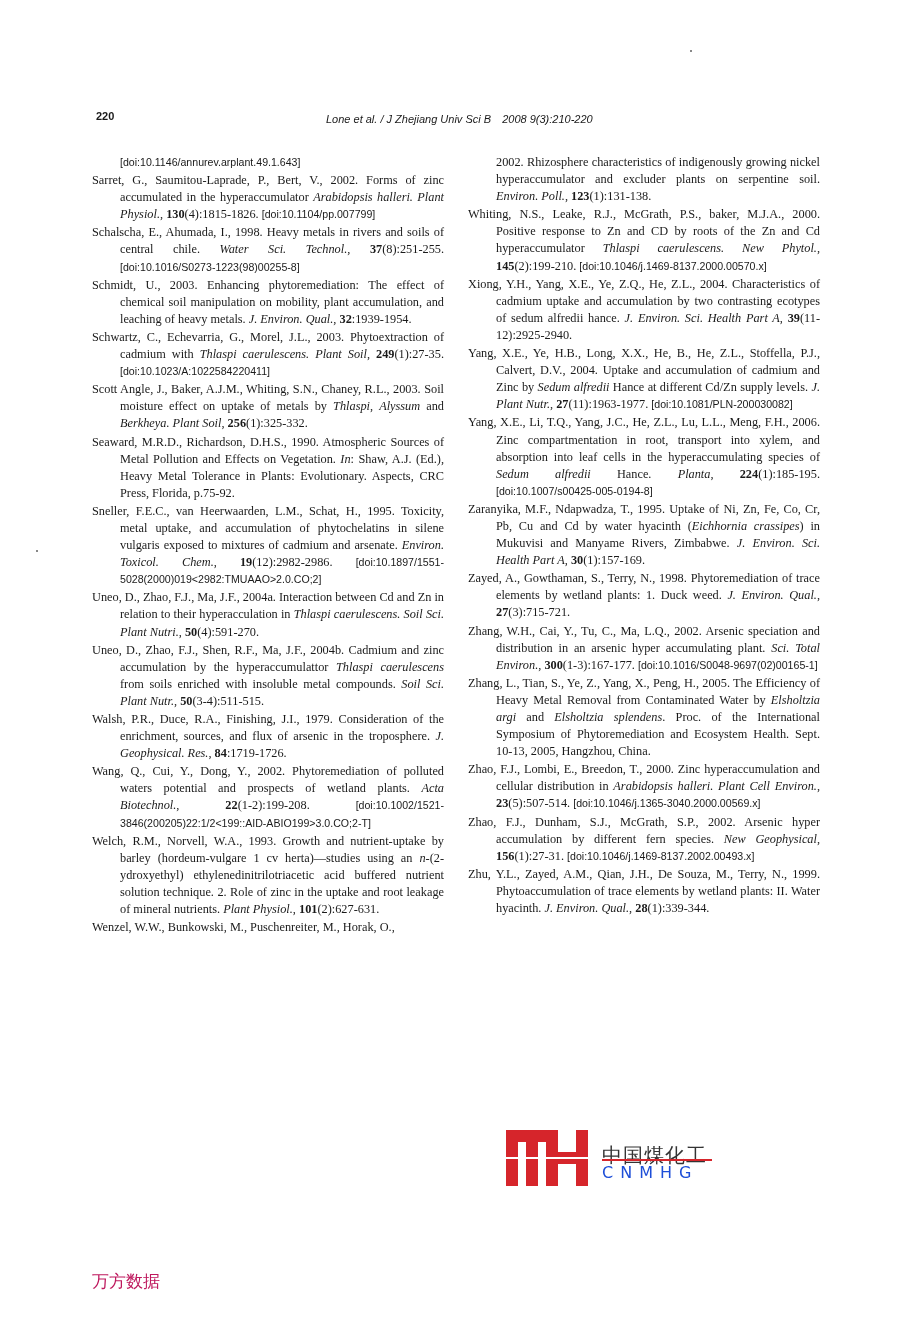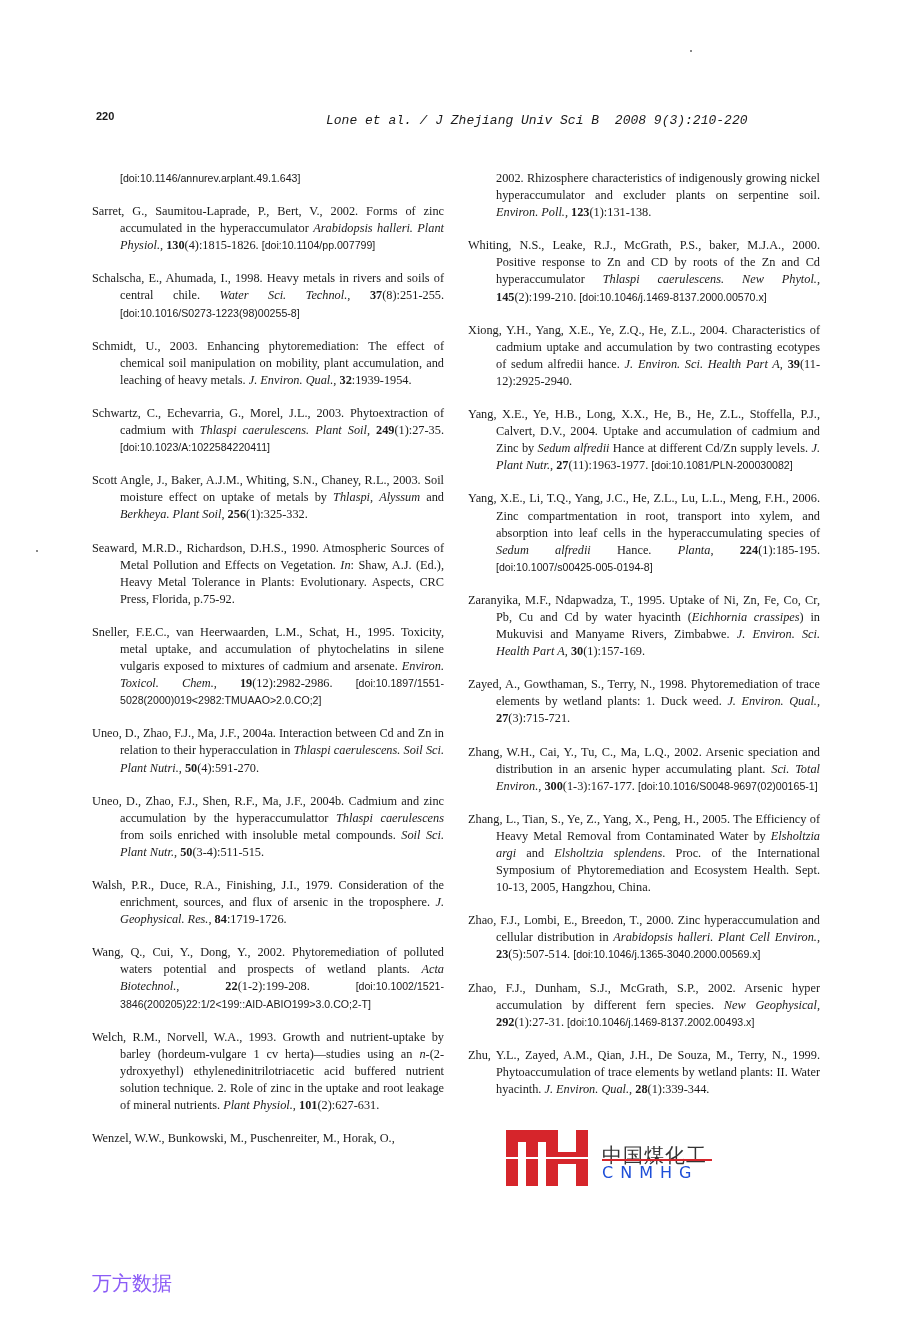--- a/index.html
+++ b/index.html
@@ -1,39 +1,39 @@
 <!DOCTYPE html>
 <html><head>
 <meta charset="utf-8">
 <style>
   html, body { margin: 0; padding: 0; background: #ffffff; }
   body { width: 904px; height: 1320px; position: relative; overflow: hidden;
          font-family: "Liberation Serif", serif; color: #1a1a1a; }
   .page-number { position: absolute; left: 96px; top: 110px; font-family: "Liberation Sans", sans-serif;
                  font-size: 11px; font-weight: bold; }
-  .running-head { position: absolute; left: 326px; top: 113px; font-family: Liberation Mono, monospace;
-                  font-size: 13px; font-style: italic; }
+  .running-head { position: absolute; left: 326px; top: 113px; font-family: Liberation Sans, sans-serif;
+                  font-size: 11px; font-style: italic; }
   .running-head .cite { font-style: italic; margin-left: 8px; }
   .col { position: absolute; top: 154px; font-size: 12.3px; line-height: 17.1px; text-align: justify; }
   .col-left { left: 92px; width: 352px; }
   .col-right { left: 468px; width: 352px; }
-  .ref { padding-left: 28px; text-indent: -28px; margin: 16px 0 1px 0; }
+  .ref { padding-left: 28px; text-indent: -28px; margin: 0 0 1px 0; }
   .ref.cont { text-indent: 0; }
   .doi { font-family: "Liberation Sans", sans-serif; font-size: 10.6px; }
   i { font-style: italic; }
   b { font-weight: bold; }
   .logo { position: absolute; left: 506px; top: 1130px; width: 210px; height: 56px; }
   .logo-mark { position: absolute; left: 0; top: 0; width: 84px; height: 56px; }
   .logo-cn { position: absolute; left: 96px; top: 12px; font-family: "DejaVu Sans", sans-serif;
              font-size: 20px; color: #333; letter-spacing: 1px; }
   .logo-line { position: absolute; left: 96px; top: 29px; width: 110px; height: 2px; background: #d6252b; }
   .logo-en { position: absolute; left: 96px; top: 33px; font-family: "DejaVu Sans", sans-serif;
              font-size: 16px; color: #1d4ed8; letter-spacing: 7px; font-weight: normal; }
   .footer-mark { position: absolute; left: 92px; top: 1270px; font-family: Liberation Sans, sans-serif;
-                 font-size: 20px; color: #8b5cf6; }
+                 font-size: 17px; color: #be185d; }
   .speck { position: absolute; width: 2px; height: 2px; background: #888; }
 </style>
 </head>
 <body>
 
 <div class="page-number">220</div>
 <div class="running-head">
   <span>Lone et al. / J Zhejiang Univ Sci B</span>
   <span class="cite">2008 9(3):210-220</span>
 </div>
@@ -61,21 +61,21 @@
     <p class="ref cont"><span>2002. Rhizosphere characteristics of indigenously growing nickel hyperaccumulator and excluder plants on serpentine soil. </span><i>Environ. Poll.</i><span>, </span><b>123</b><span>(1):131-138.</span></p>
     <p class="ref"><span>Whiting, N.S., Leake, R.J., McGrath, P.S., baker, M.J.A., 2000. Positive response to Zn and CD by roots of the Zn and Cd hyperaccumulator </span><i>Thlaspi caerulescens. New Phytol.</i><span>, </span><b>145</b><span>(2):199-210.  </span><span class="doi">[doi:10.1046/j.1469-8137.2000.00570.x]</span></p>
     <p class="ref"><span>Xiong, Y.H., Yang, X.E., Ye, Z.Q., He, Z.L., 2004. Characteristics of cadmium uptake and accumulation by two contrasting ecotypes of sedum alfredii hance. </span><i>J. Environ. Sci. Health Part A</i><span>, </span><b>39</b><span>(11-12):2925-2940.</span></p>
     <p class="ref"><span>Yang, X.E., Ye, H.B., Long, X.X., He, B., He, Z.L., Stoffella, P.J., Calvert, D.V., 2004. Uptake and accumulation of cadmium and Zinc by </span><i>Sedum alfredii</i><span> Hance at different Cd/Zn supply levels. </span><i>J. Plant Nutr.</i><span>, </span><b>27</b><span>(11):1963-1977. </span><span class="doi">[doi:10.1081/PLN-200030082]</span></p>
     <p class="ref"><span>Yang, X.E., Li, T.Q., Yang, J.C., He, Z.L., Lu, L.L., Meng, F.H., 2006. Zinc compartmentation in root, transport into xylem, and absorption into leaf cells in the hyperaccumulating species of </span><i>Sedum alfredii</i><span> Hance. </span><i>Planta</i><span>, </span><b>224</b><span>(1):185-195.  </span><span class="doi">[doi:10.1007/s00425-005-0194-8]</span></p>
     <p class="ref"><span>Zaranyika, M.F., Ndapwadza, T., 1995. Uptake of Ni, Zn, Fe, Co, Cr, Pb, Cu and Cd by water hyacinth (</span><i>Eichhornia crassipes</i><span>) in Mukuvisi and Manyame Rivers, Zimbabwe. </span><i>J. Environ. Sci. Health Part A</i><span>, </span><b>30</b><span>(1):157-169.</span></p>
     <p class="ref"><span>Zayed, A., Gowthaman, S., Terry, N., 1998. Phytoremediation of trace elements by wetland plants: 1. Duck weed. </span><i>J. Environ. Qual.</i><span>, </span><b>27</b><span>(3):715-721.</span></p>
     <p class="ref"><span>Zhang, W.H., Cai, Y., Tu, C., Ma, L.Q., 2002. Arsenic speciation and distribution in an arsenic hyper accumulating plant. </span><i>Sci. Total Environ.</i><span>, </span><b>300</b><span>(1-3):167-177.  </span><span class="doi">[doi:10.1016/S0048-9697(02)00165-1]</span></p>
     <p class="ref"><span>Zhang, L., Tian, S., Ye, Z., Yang, X., Peng, H., 2005. The Efficiency of Heavy Metal Removal from Contaminated Water by </span><i>Elsholtzia argi</i><span> and </span><i>Elsholtzia splendens</i><span>. Proc. of the International Symposium of Phytoremediation and Ecosystem Health. Sept. 10-13, 2005, Hangzhou, China.</span></p>
     <p class="ref"><span>Zhao, F.J., Lombi, E., Breedon, T., 2000. Zinc hyperaccumulation and cellular distribution in </span><i>Arabidopsis halleri. Plant Cell Environ.</i><span>, </span><b>23</b><span>(5):507-514.  </span><span class="doi">[doi:10.1046/j.1365-3040.2000.00569.x]</span></p>
-    <p class="ref"><span>Zhao, F.J., Dunham, S.J., McGrath, S.P., 2002. Arsenic hyper accumulation by different fern species. </span><i>New Geophysical</i><span>, </span><b>292</b><span>(1):27-31.  </span><span class="doi">[doi:10.1046/j.1469-8137.2002.00493.x]</span></p>
+    <p class="ref"><span>Zhao, F.J., Dunham, S.J., McGrath, S.P., 2002. Arsenic hyper accumulation by different fern species. </span><i>New Geophysical</i><span>, </span><b>156</b><span>(1):27-31.  </span><span class="doi">[doi:10.1046/j.1469-8137.2002.00493.x]</span></p>
     <p class="ref"><span>Zhu, Y.L., Zayed, A.M., Qian, J.H., De Souza, M., Terry, N., 1999. Phytoaccumulation of trace elements by wetland plants: II. Water hyacinth. </span><i>J. Environ. Qual.</i><span>, </span><b>28</b><span>(1):339-344.</span></p>
   </div>
 
 <div class="logo">
   <svg class="logo-mark" viewBox="0 0 84 56">
     <g fill="#d6252b">
       <rect x="0" y="0" width="12" height="56"></rect>
       <rect x="0" y="0" width="30" height="12"></rect>
       <rect x="20" y="0" width="12" height="56"></rect>
       <rect x="20" y="0" width="28" height="12"></rect>

